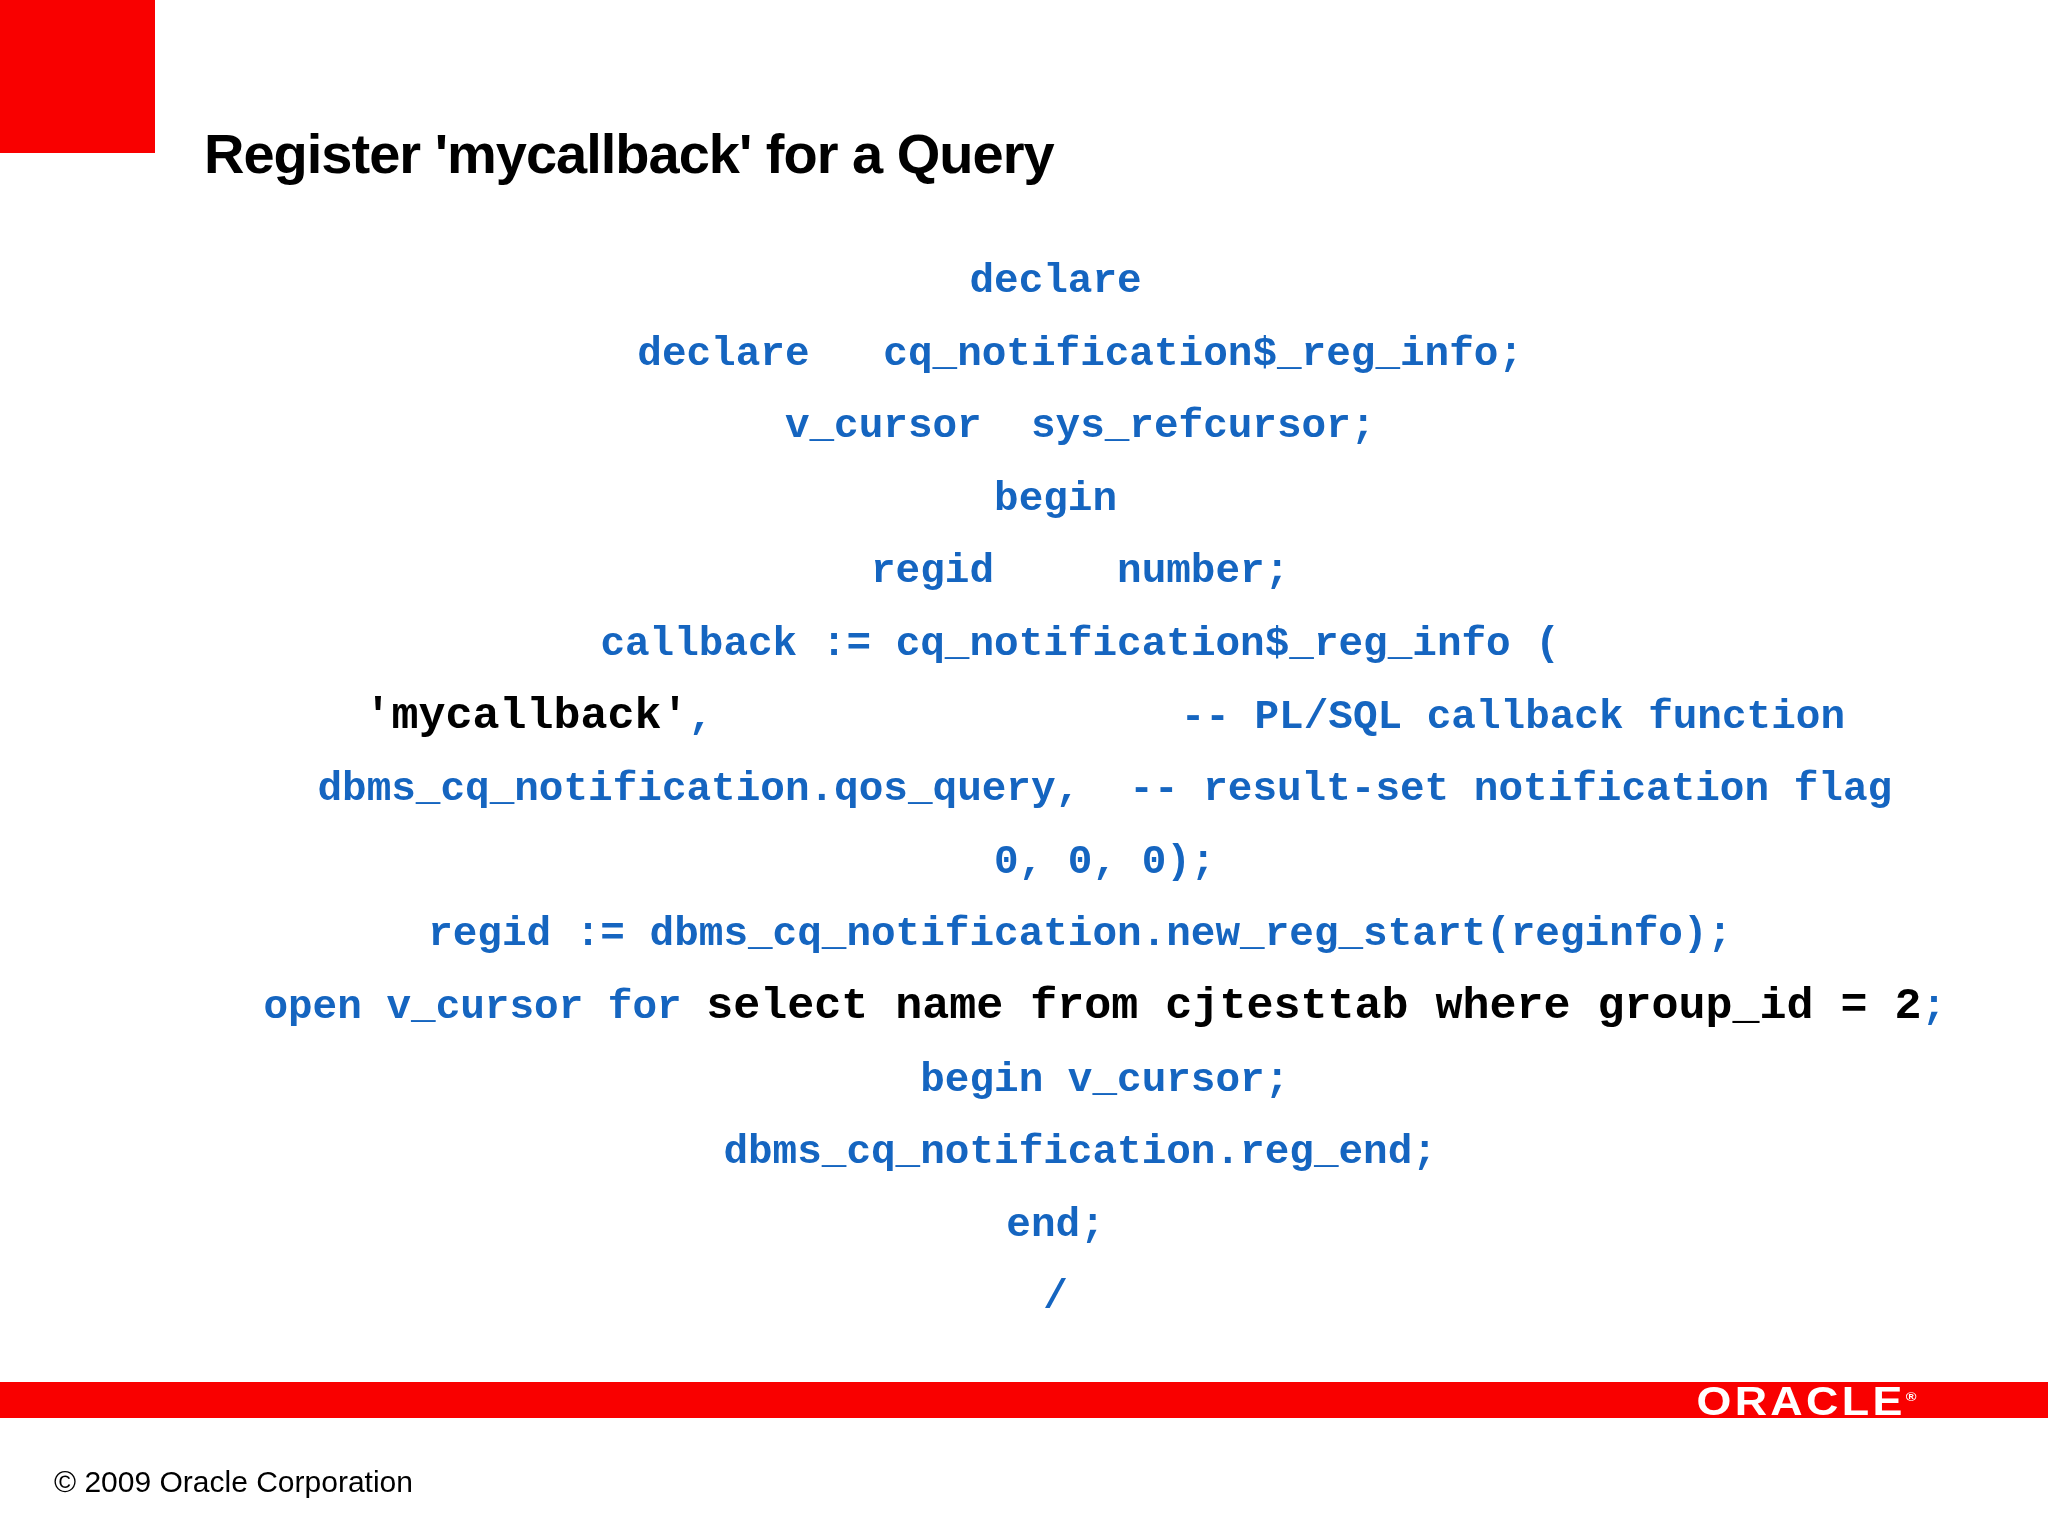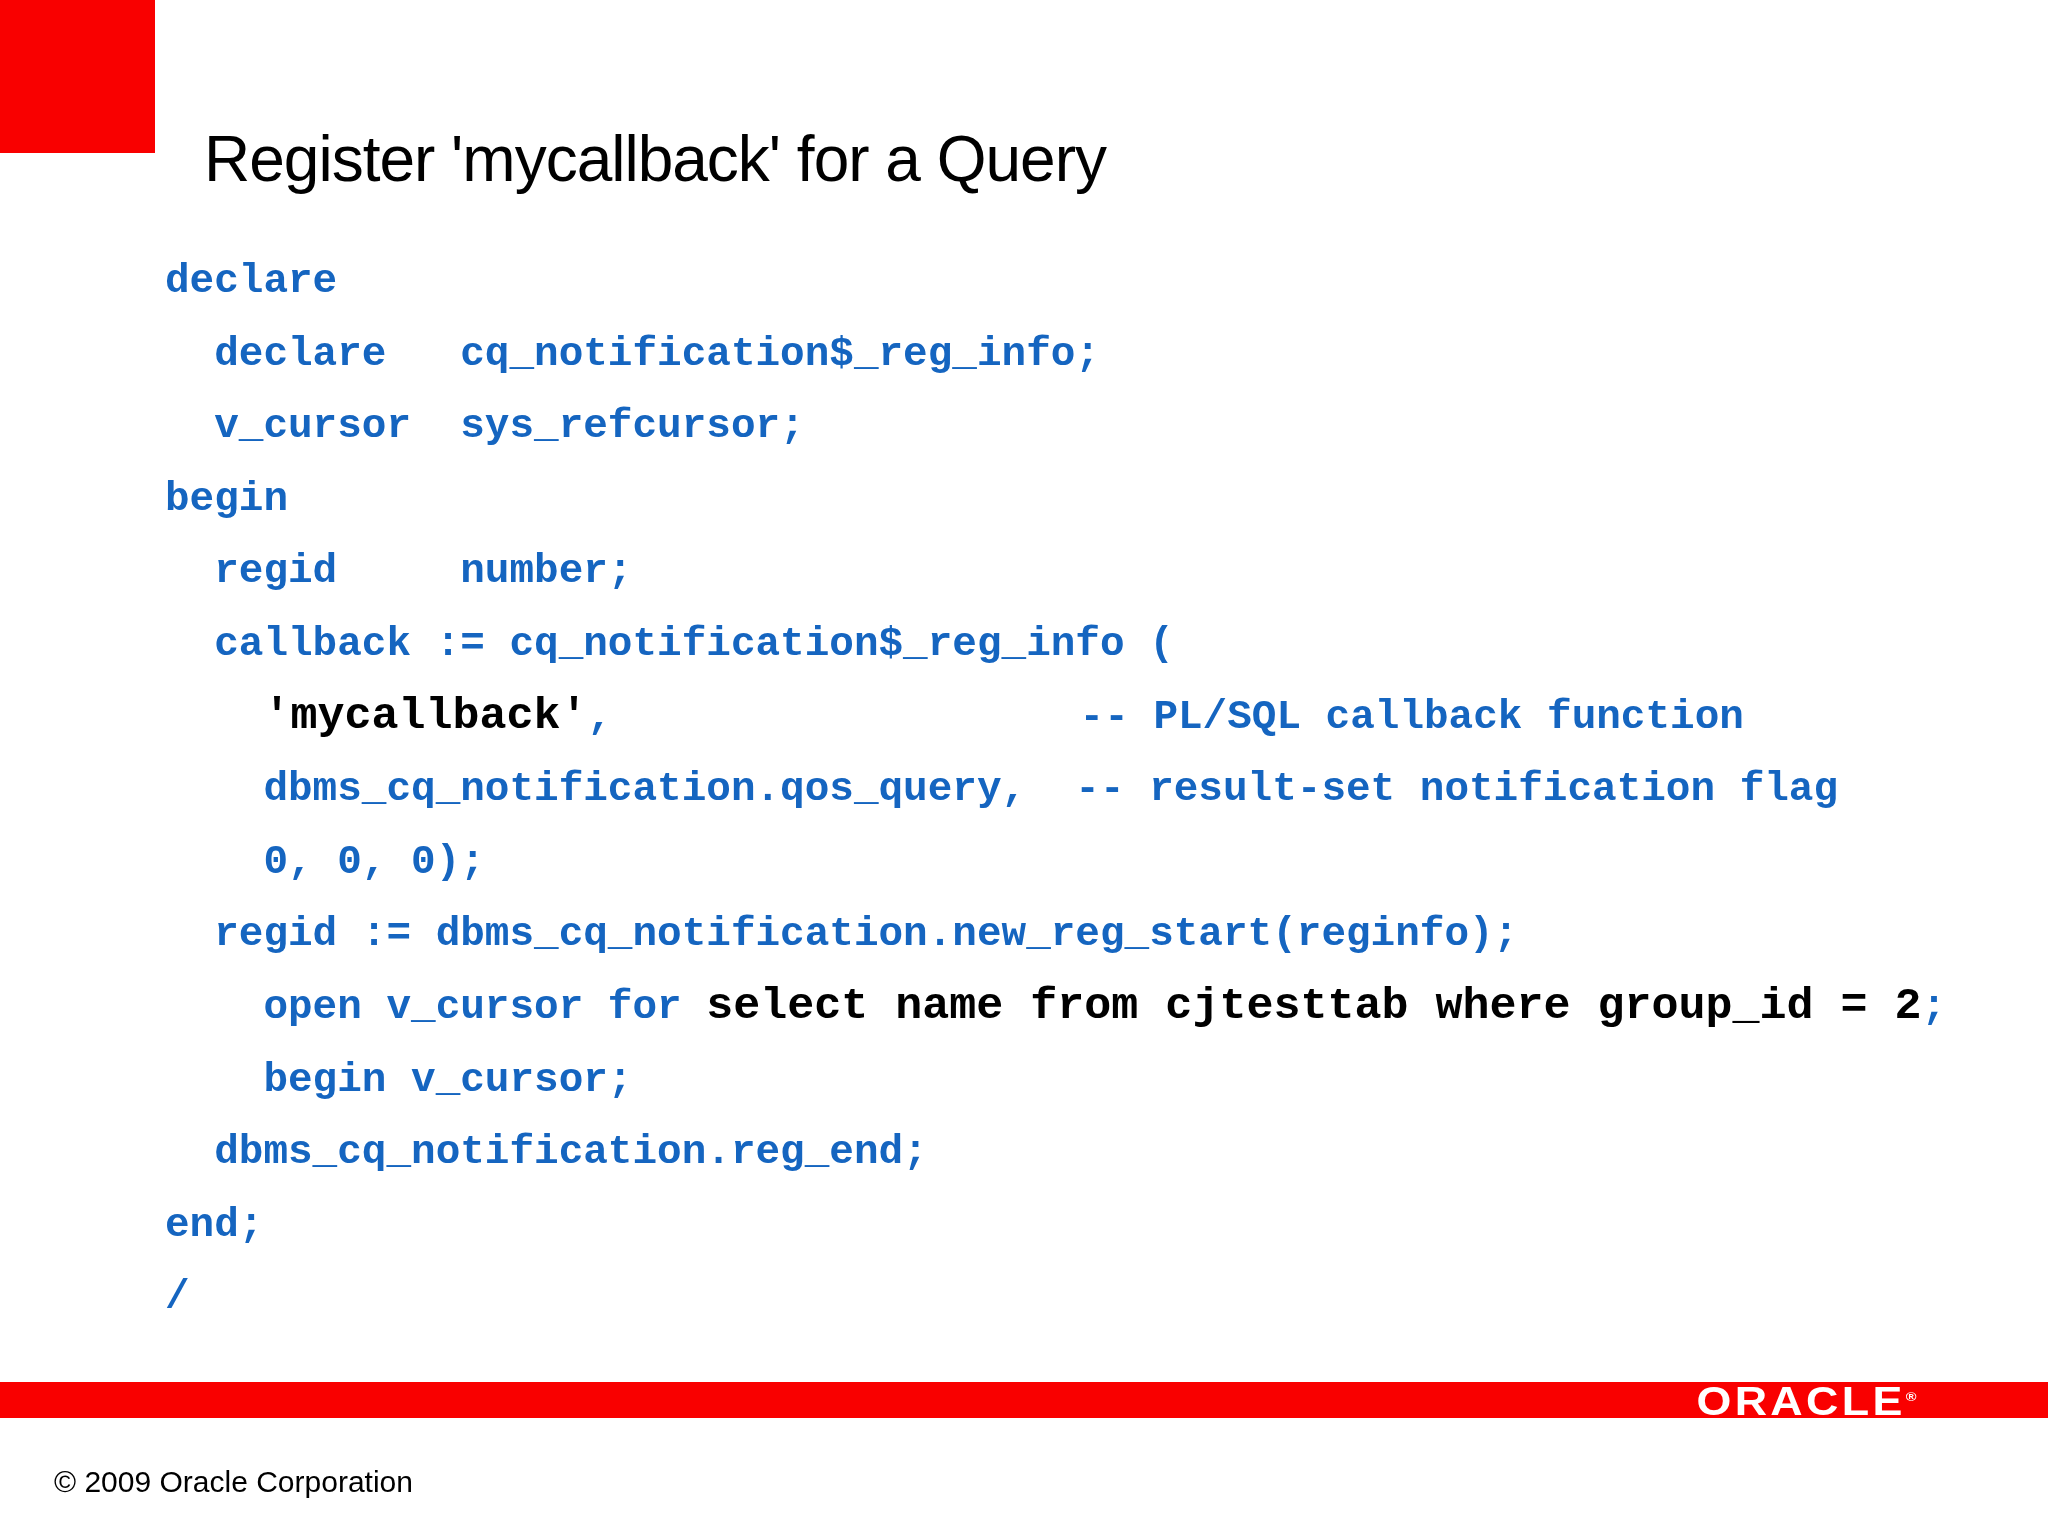--- a/index.html
+++ b/index.html
@@ -16,34 +16,35 @@
     overflow:hidden;
     font-family:"Liberation Sans", sans-serif;
   }
   .accent-square{
     position:absolute;left:0;top:0;
     width:155px;height:153px;
     background:var(--accent-red);
   }
   .slide-title{
     position:absolute;left:204px;top:70px;
-    font-size:64px;line-height:92px;
-    font-weight:normal;color:#000;
+    font-size:56px;line-height:92px;
+    font-weight:bold;color:#000;
     letter-spacing:-1px;white-space:nowrap;
   }
   .code-block{
     position:absolute;left:165px;top:245px;
     font-family:"Liberation Mono","DejaVu Sans Mono",monospace;
     font-weight:bold;
     font-size:41px;
     color:var(--code-blue);
   }
   .code-line{
     height:72.6px;line-height:72.6px;
     white-space:pre;
+    text-align:center;
   }
   .seg-blue{color:var(--code-blue);}
   .seg-black{
     color:var(--code-black);
     font-size:45px;
     font-family:Liberation Mono, monospace;
   }
   .footer-bar{
     position:absolute;left:0;top:1382px;
     width:2048px;height:36px;

